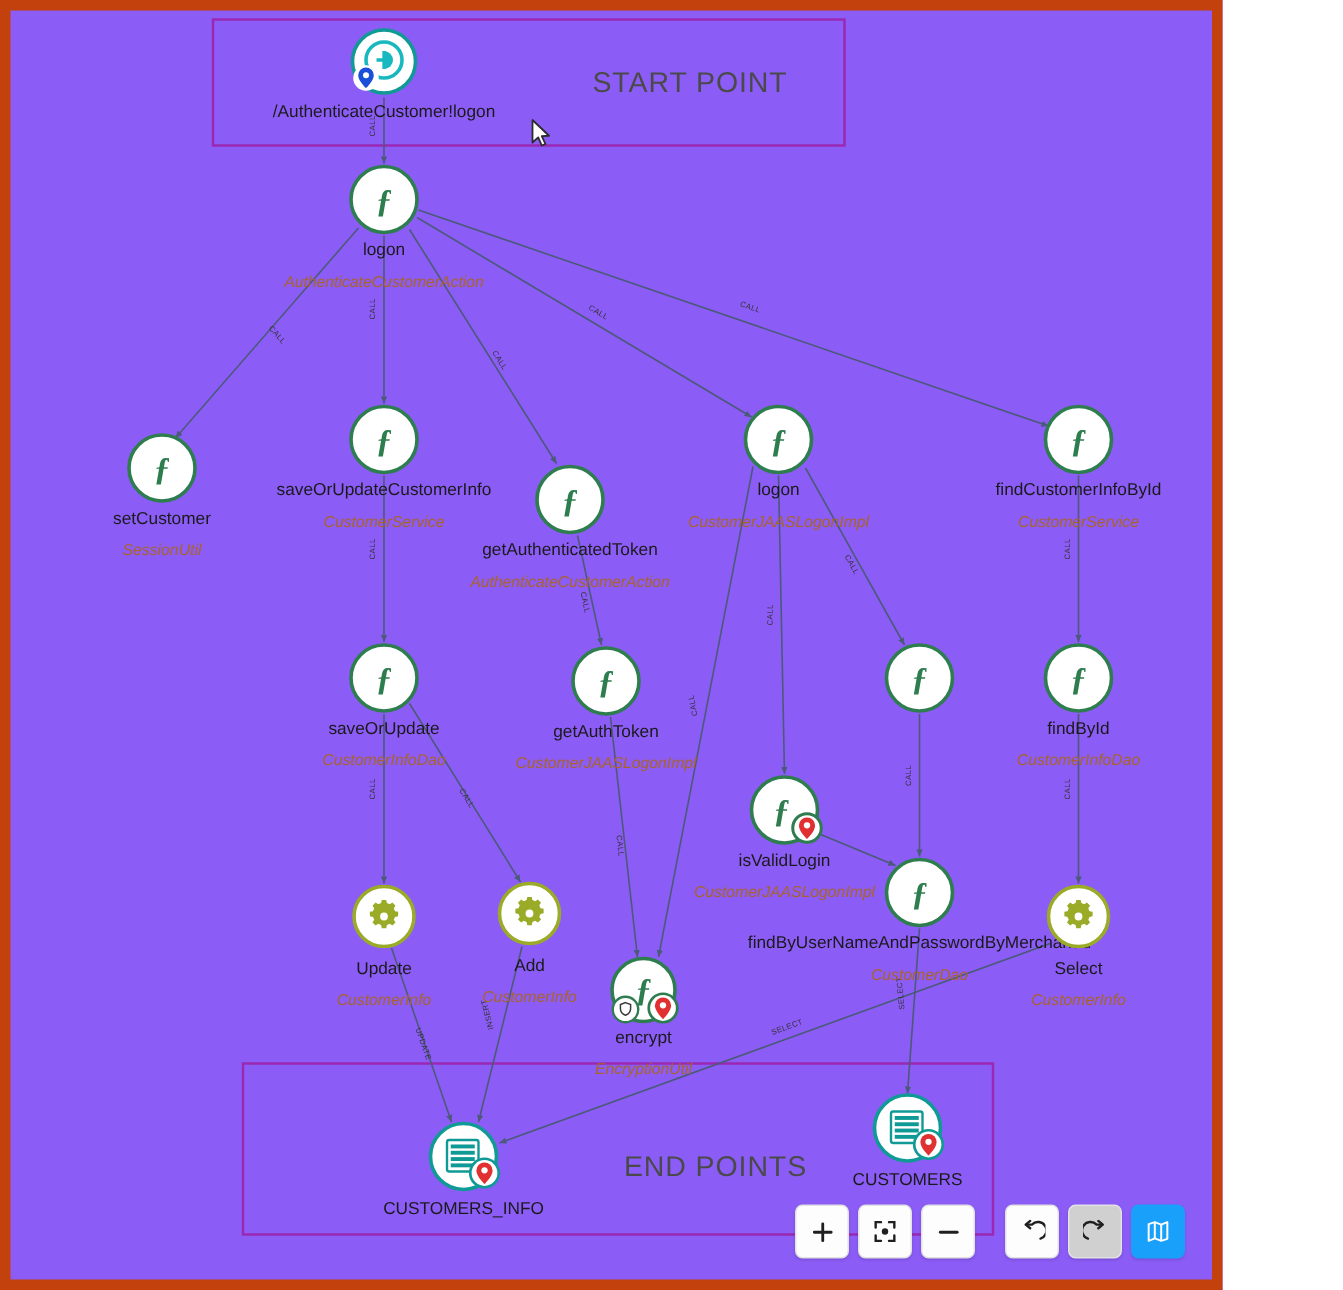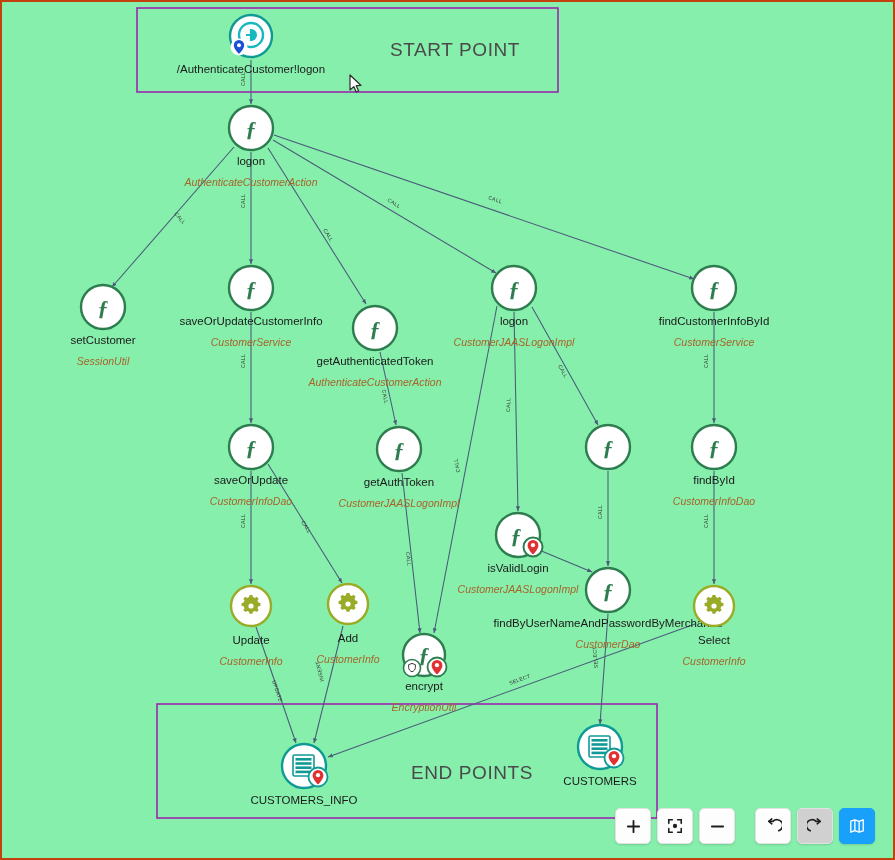--- a/index.html
+++ b/index.html
@@ -3,24 +3,24 @@
 <meta charset="utf-8">
 <style>
   html, body {
     margin: 0;
     padding: 0;
     background: #ffffff;
     font-family: "Liberation Sans", sans-serif;
   }
   #app {
     position: relative;
-    width: 895px;
+    width: 815px;
     height: 860px;
-    background: #86efac;
-    border: 2px solid #c2410c;
+    background: #8b5cf6;
+    border: 7px solid #c2410c;
     box-sizing: border-box;
     overflow: hidden;
   }
   #canvas {
     position: absolute;
     left: 0; top: 0;
     width: 891px;
     height: 856px;
   }
   svg.graph {

